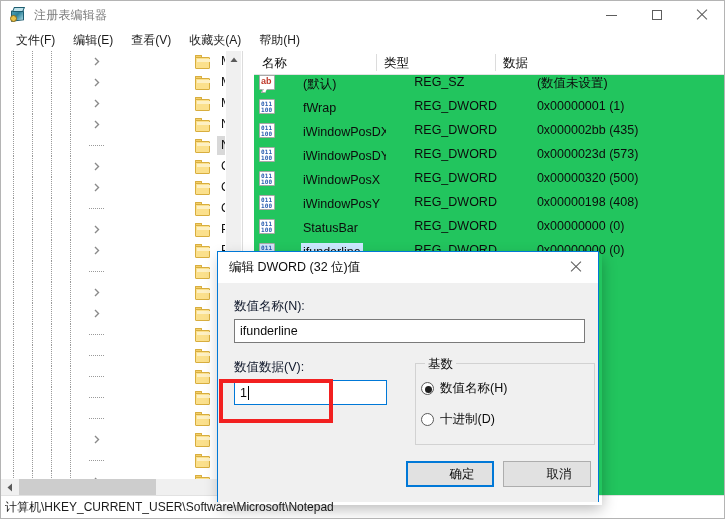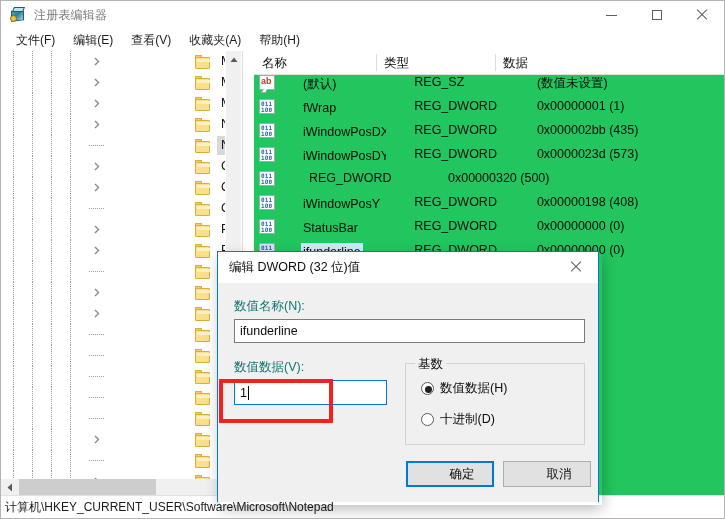--- a/index.html
+++ b/index.html
@@ -248,36 +248,36 @@
   .dlg-title-text {
     font-size: 12.5px; color: #0c0c0c; margin-left: 11px; white-space: nowrap;
   }
   .dlg-close {
     position: absolute; right: 0; top: 0; width: 45px; height: 30px;
     display: flex; align-items: center; justify-content: center; cursor: default;
   }
   .dlg-body { position: relative; height: 219px; background: #f0f0f0; }
 
   .field-label {
-    position: absolute; font-size: 12.5px; color: #0f766e; white-space: nowrap;
+    position: absolute; font-size: 12.5px; color: #0f172a; white-space: nowrap;
   }
   .txt-input {
     position: absolute; background: #ffffff; border: 1px solid #7a7a7a;
     font-size: 12.5px; color: #0c0c0c; padding: 0 5px;
     font-family: "Liberation Sans", sans-serif;
     display: flex; align-items: center;
   }
   .txt-input.focused { border: 1px solid #0078d7; }
   .caret {
     display: inline-block; width: 1px; height: 14px;
     background: #000; margin-left: 1px;
   }
 
   .groupbox {
-    position: absolute; border: 1px solid #d2d2d2; background: transparent;
+    position: absolute; border: 1px solid #d2d2d2; background: transparent; margin-left: 10px;
   }
   .groupbox-title {
     position: absolute; top: -8px; left: 9px; background: #f0f0f0;
     padding: 0 3px; font-size: 12.5px; color: #0c0c0c; white-space: nowrap;
   }
   .radio-row {
     position: absolute; display: flex; align-items: center;
     font-size: 12.5px; color: #0c0c0c; cursor: default; white-space: nowrap;
   }
   .radio {
@@ -758,20 +758,21 @@
             <div class="vname"><span class="vname-in">iWindowPosDY</span></div>
             <div class="vtype">REG_DWORD</div>
             <div class="vdata">0x0000023d (573)</div>
           </div>
           <div class="val-row">
             <div class="vicon">
               <div class="icon-dw">
                 <div class="bits">011<br>100<br>110</div>
               </div>
             </div>
+            <div class="vname"><span class="vname-in">iWindowPosX</span></div>
             <div class="vtype">REG_DWORD</div>
             <div class="vdata">0x00000320 (500)</div>
           </div>
           <div class="val-row">
             <div class="vicon">
               <div class="icon-dw">
                 <div class="bits">011<br>100<br>110</div>
               </div>
             </div>
             <div class="vname"><span class="vname-in">iWindowPosY</span></div>
@@ -825,21 +826,21 @@
       <div class="txt-input focused" style="left:16px; top:97px; width:153px; height:25px;">
         <span>1</span>
           <span class="caret"></span>
       </div>
 
       <div class="groupbox" style="left:187px; top:80px; width:180px; height:82px;">
         <div class="groupbox-title">基数</div>
       </div>
       <div class="radio-row" style="left:203px; top:97px;">
         <span class="radio checked"></span>
-        <span>数值数据(H)</span>
+        <span>数值名称(H)</span>
       </div>
       <div class="radio-row" style="left:203px; top:128px;">
         <span class="radio"></span>
         <span>十进制(D)</span>
       </div>
 
       <div class="dlg-btn primary" style="left:188px; top:178px;">确定</div>
       <div class="dlg-btn" style="left:285px; top:178px;">取消</div>
     </div>
   </div>

